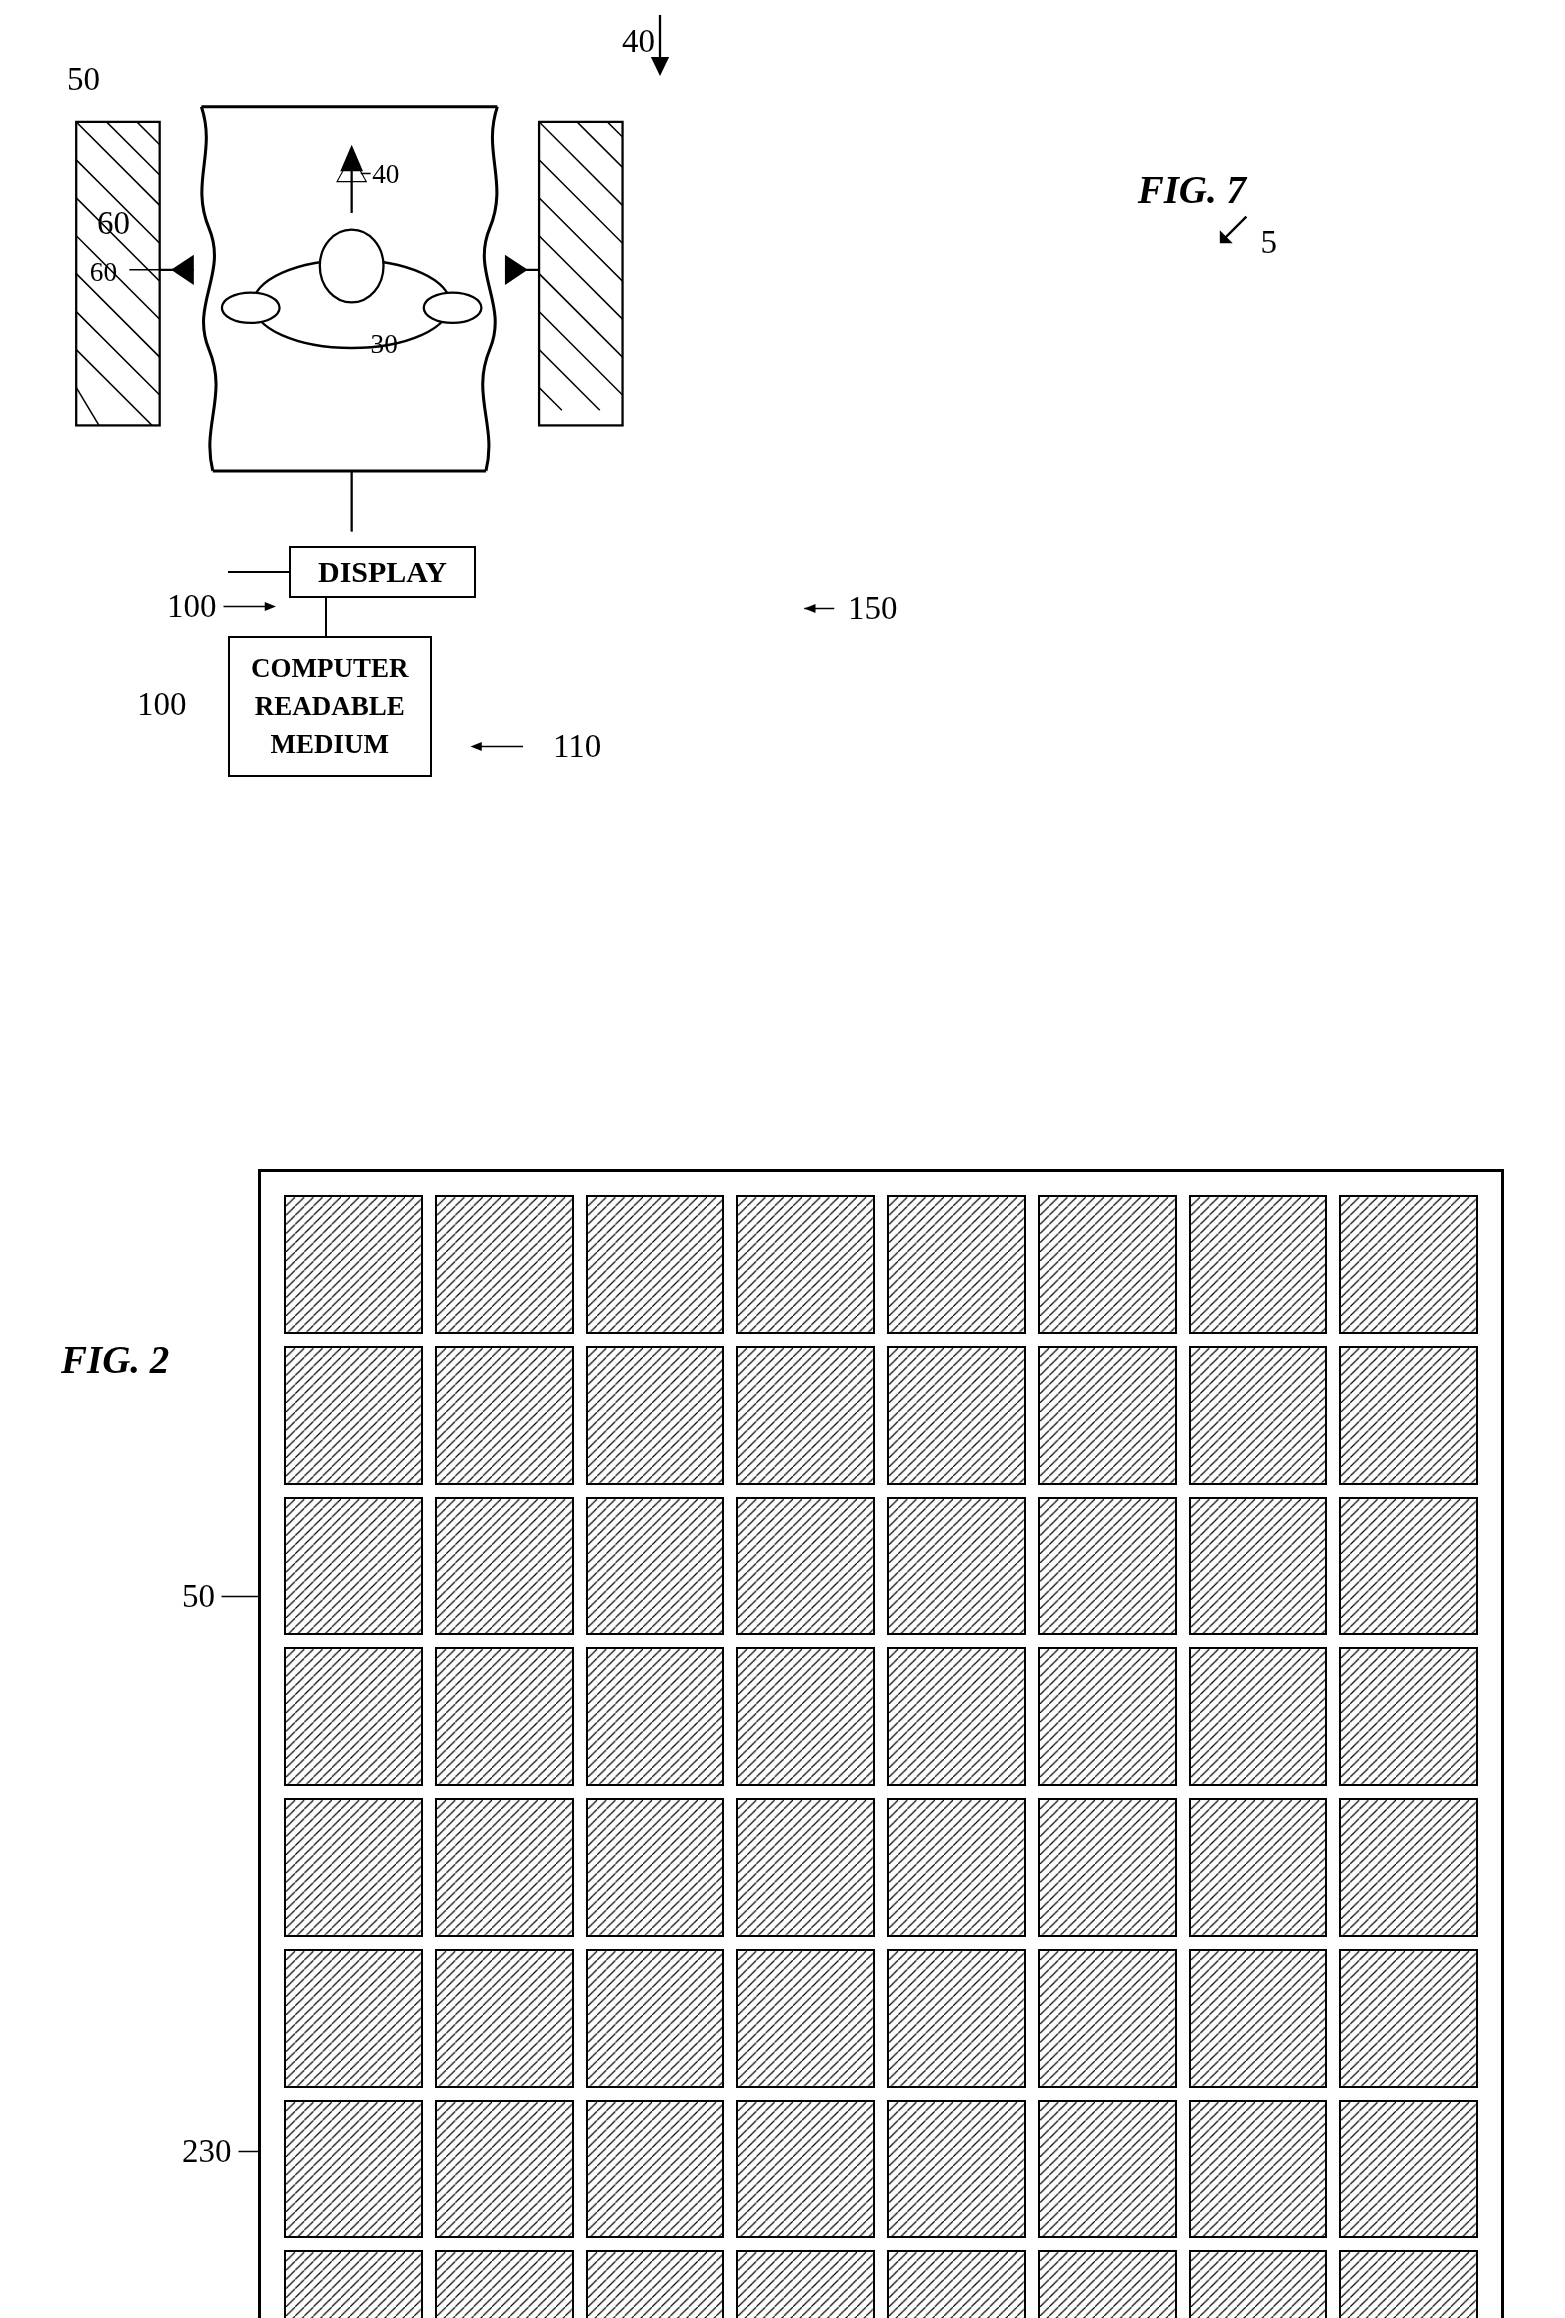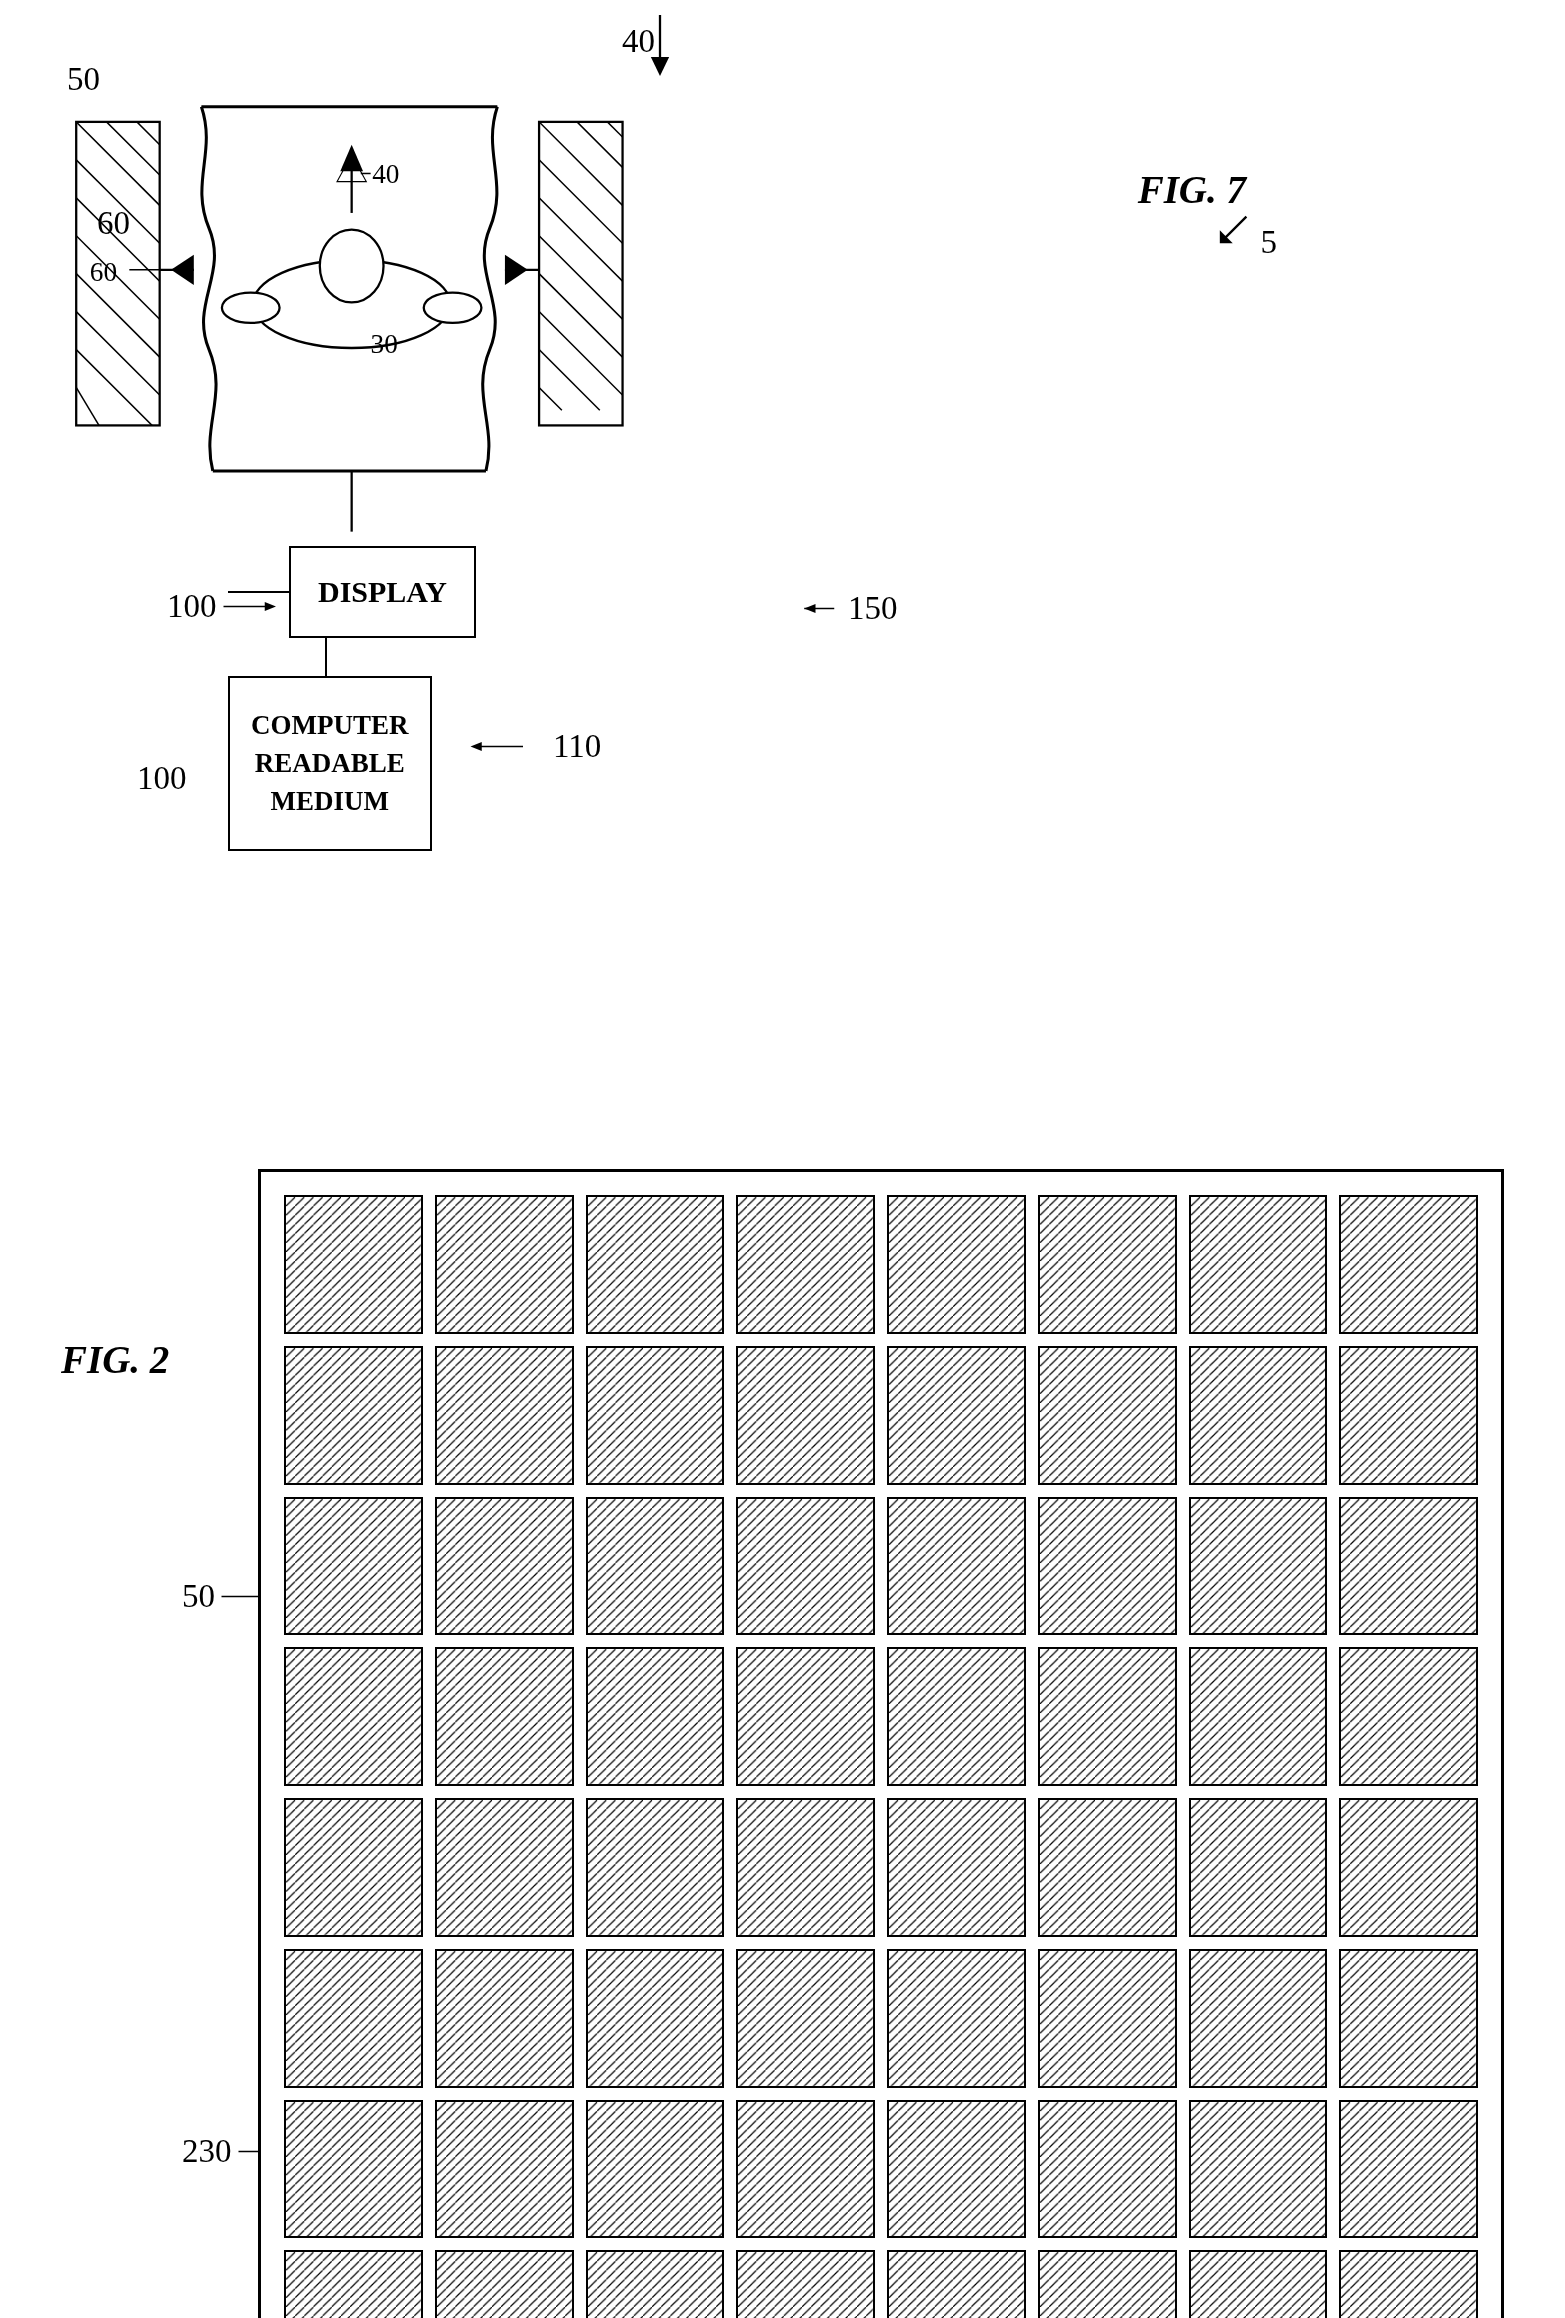--- a/index.html
+++ b/index.html
@@ -144,28 +144,28 @@
   </svg>
 
   <div style="position:absolute; top:205px; left:97px; font-size:33px;">
     <span>60</span>
   </div>
 
   <div style="position:absolute; top:546px; left:228px; display:flex; flex-direction:column; align-items:flex-start;">
 
     <div style="display:flex; flex-direction:row; align-items:center;">
       <div style="width:61px; height:2.3px; background:#000;"></div>
-      <div style="border:2.3px solid #000; padding:27px 27px; font-size:30px; font-weight:bold; background:#fff; text-align:center; min-width:152px;">
+      <div style="border:2.3px solid #000; padding:7px 27px; font-size:30px; font-weight:bold; background:#fff; text-align:center; min-width:152px;">
         <span>DISPLAY</span>
       </div>
     </div>
 
     <div style="width:2.3px; height:38px; background:#000; margin-left:97px;"></div>
 
-    <div style="border:2.3px solid #000; padding:29px 21px; font-size:27px; font-weight:bold; background:#fff; text-align:center; min-width:197px; line-height:1.4; margin-left:0;">
+    <div style="border:2.3px solid #000; padding:12px 21px; font-size:27px; font-weight:bold; background:#fff; text-align:center; min-width:197px; line-height:1.4; margin-left:0;">
       COMPUTER<br>READABLE<br>MEDIUM
     </div>
 
     <div style="position:relative; margin-top:-91px; margin-left:-91px; font-size:33px;">
       <span>100</span>
     </div>
 
   </div>
 
   <div style="position:absolute; top:588px; left:167px; font-size:33px; display:flex; align-items:center; gap:6px;">

